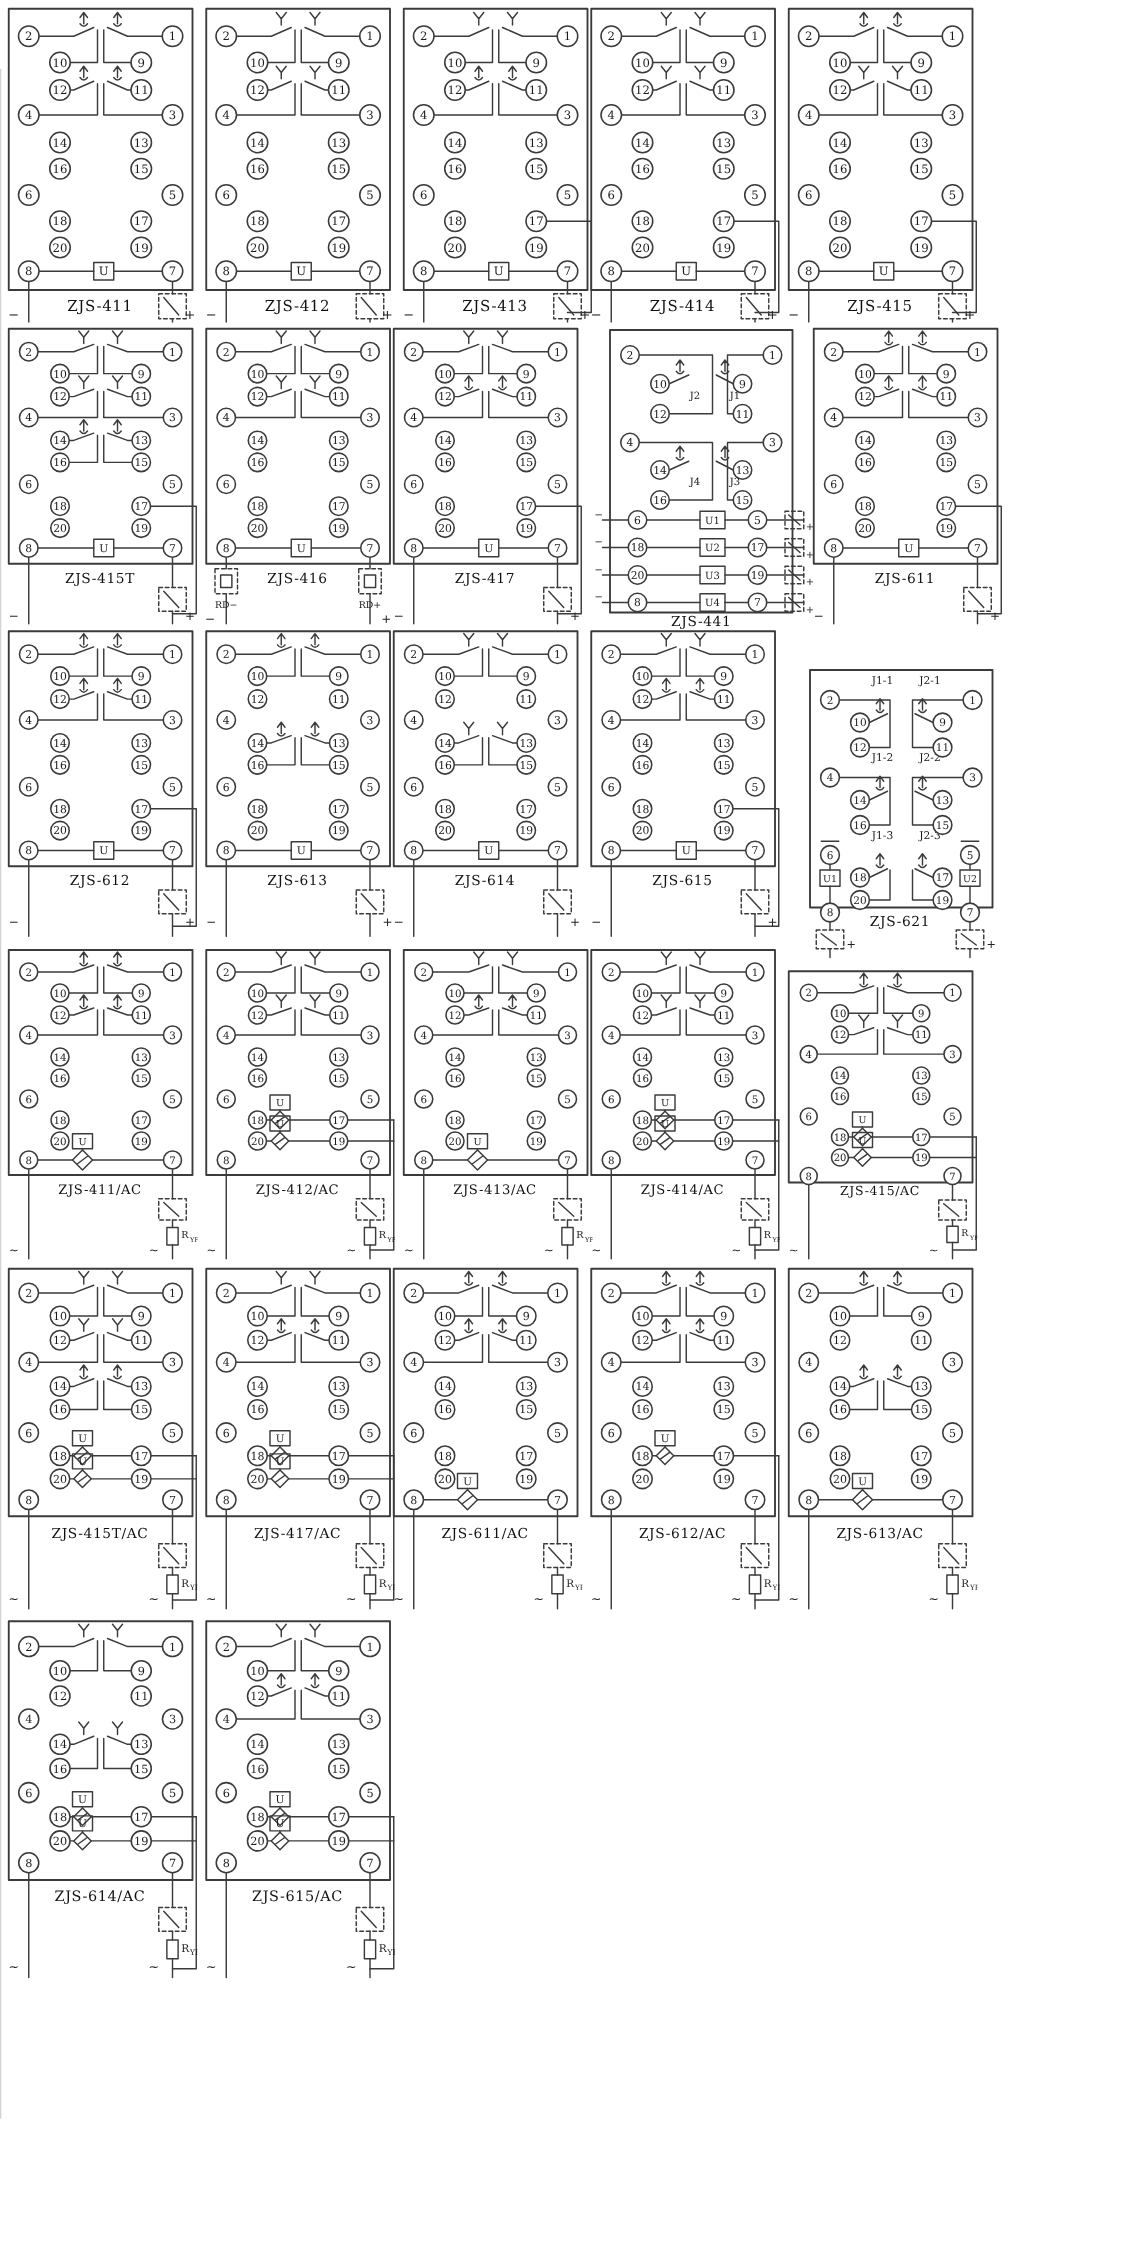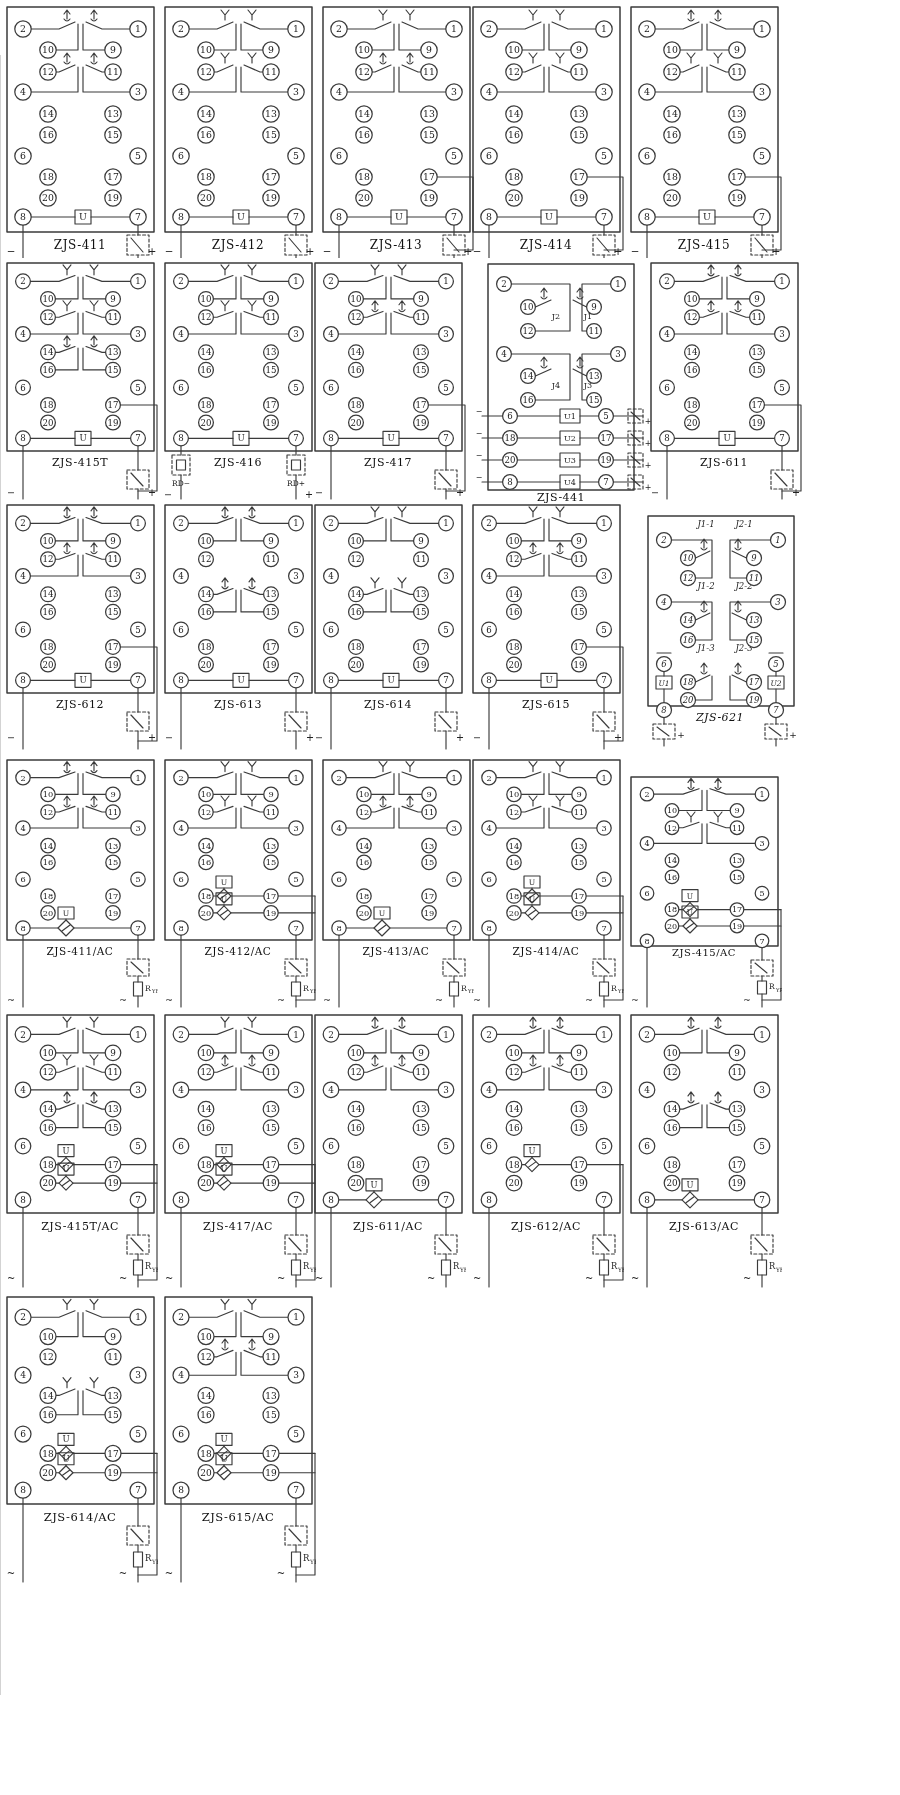--- a/index.html
+++ b/index.html
@@ -974,21 +974,21 @@
         <circle cx="21" cy="180.35" r="7.4" class="term"></circle>
         <text x="21" y="183.446" class="tnum" text-anchor="middle" font-size="8.6">8</text>
         <circle cx="136" cy="180.35" r="7.4" class="term"></circle>
         <text x="136" y="183.446" class="tnum" text-anchor="middle" font-size="8.6">7</text>
         <text x="81" y="183.35" class="tnum" text-anchor="middle" font-size="8.6">U</text>
         <text x="9" y="241" class="mark" text-anchor="middle" font-size="9.6">−</text>
         <text x="150" y="241" class="mark" text-anchor="middle" font-size="9.6">+</text>
         <text x="78" y="208" class="lbl" text-anchor="middle" font-size="11">ZJS-615</text>
       </svg>
     </div>
-    <div class="cell" style="left: 640px; top: 480px; font-style: italic;">
+    <div class="cell" style="left: 640px; top: 500px;">
       <svg width="160" height="268" viewBox="0 0 160 268">
         <g>
           <rect x="8" y="36" width="146" height="190" class="w bx"></rect>
           <path d="M31.5 60 H72 M72 60 V98 M55.5 98 H72 M55.5 78 L70 71" class="w"></path>
           <path d="M64 68 V60 M61 63 L64 59 L67 63 M61 68 Q64 72 67 68" class="w"></path>
           <path d="M130.5 60 H90 M90 60 V98 M106.5 98 H90 M106.5 78 L92 71" class="w"></path>
           <path d="M98 68 V60 M95 63 L98 59 L101 63 M95 68 Q98 72 101 68" class="w"></path>
           <path d="M31.5 122 H72 M72 122 V160 M55.5 160 H72 M55.5 140 L70 133" class="w"></path>
           <path d="M64 130 V122 M61 125 L64 121 L67 125 M61 130 Q64 134 67 130" class="w"></path>
           <path d="M130.5 122 H90 M90 122 V160 M106.5 160 H90 M106.5 140 L92 133" class="w"></path>

